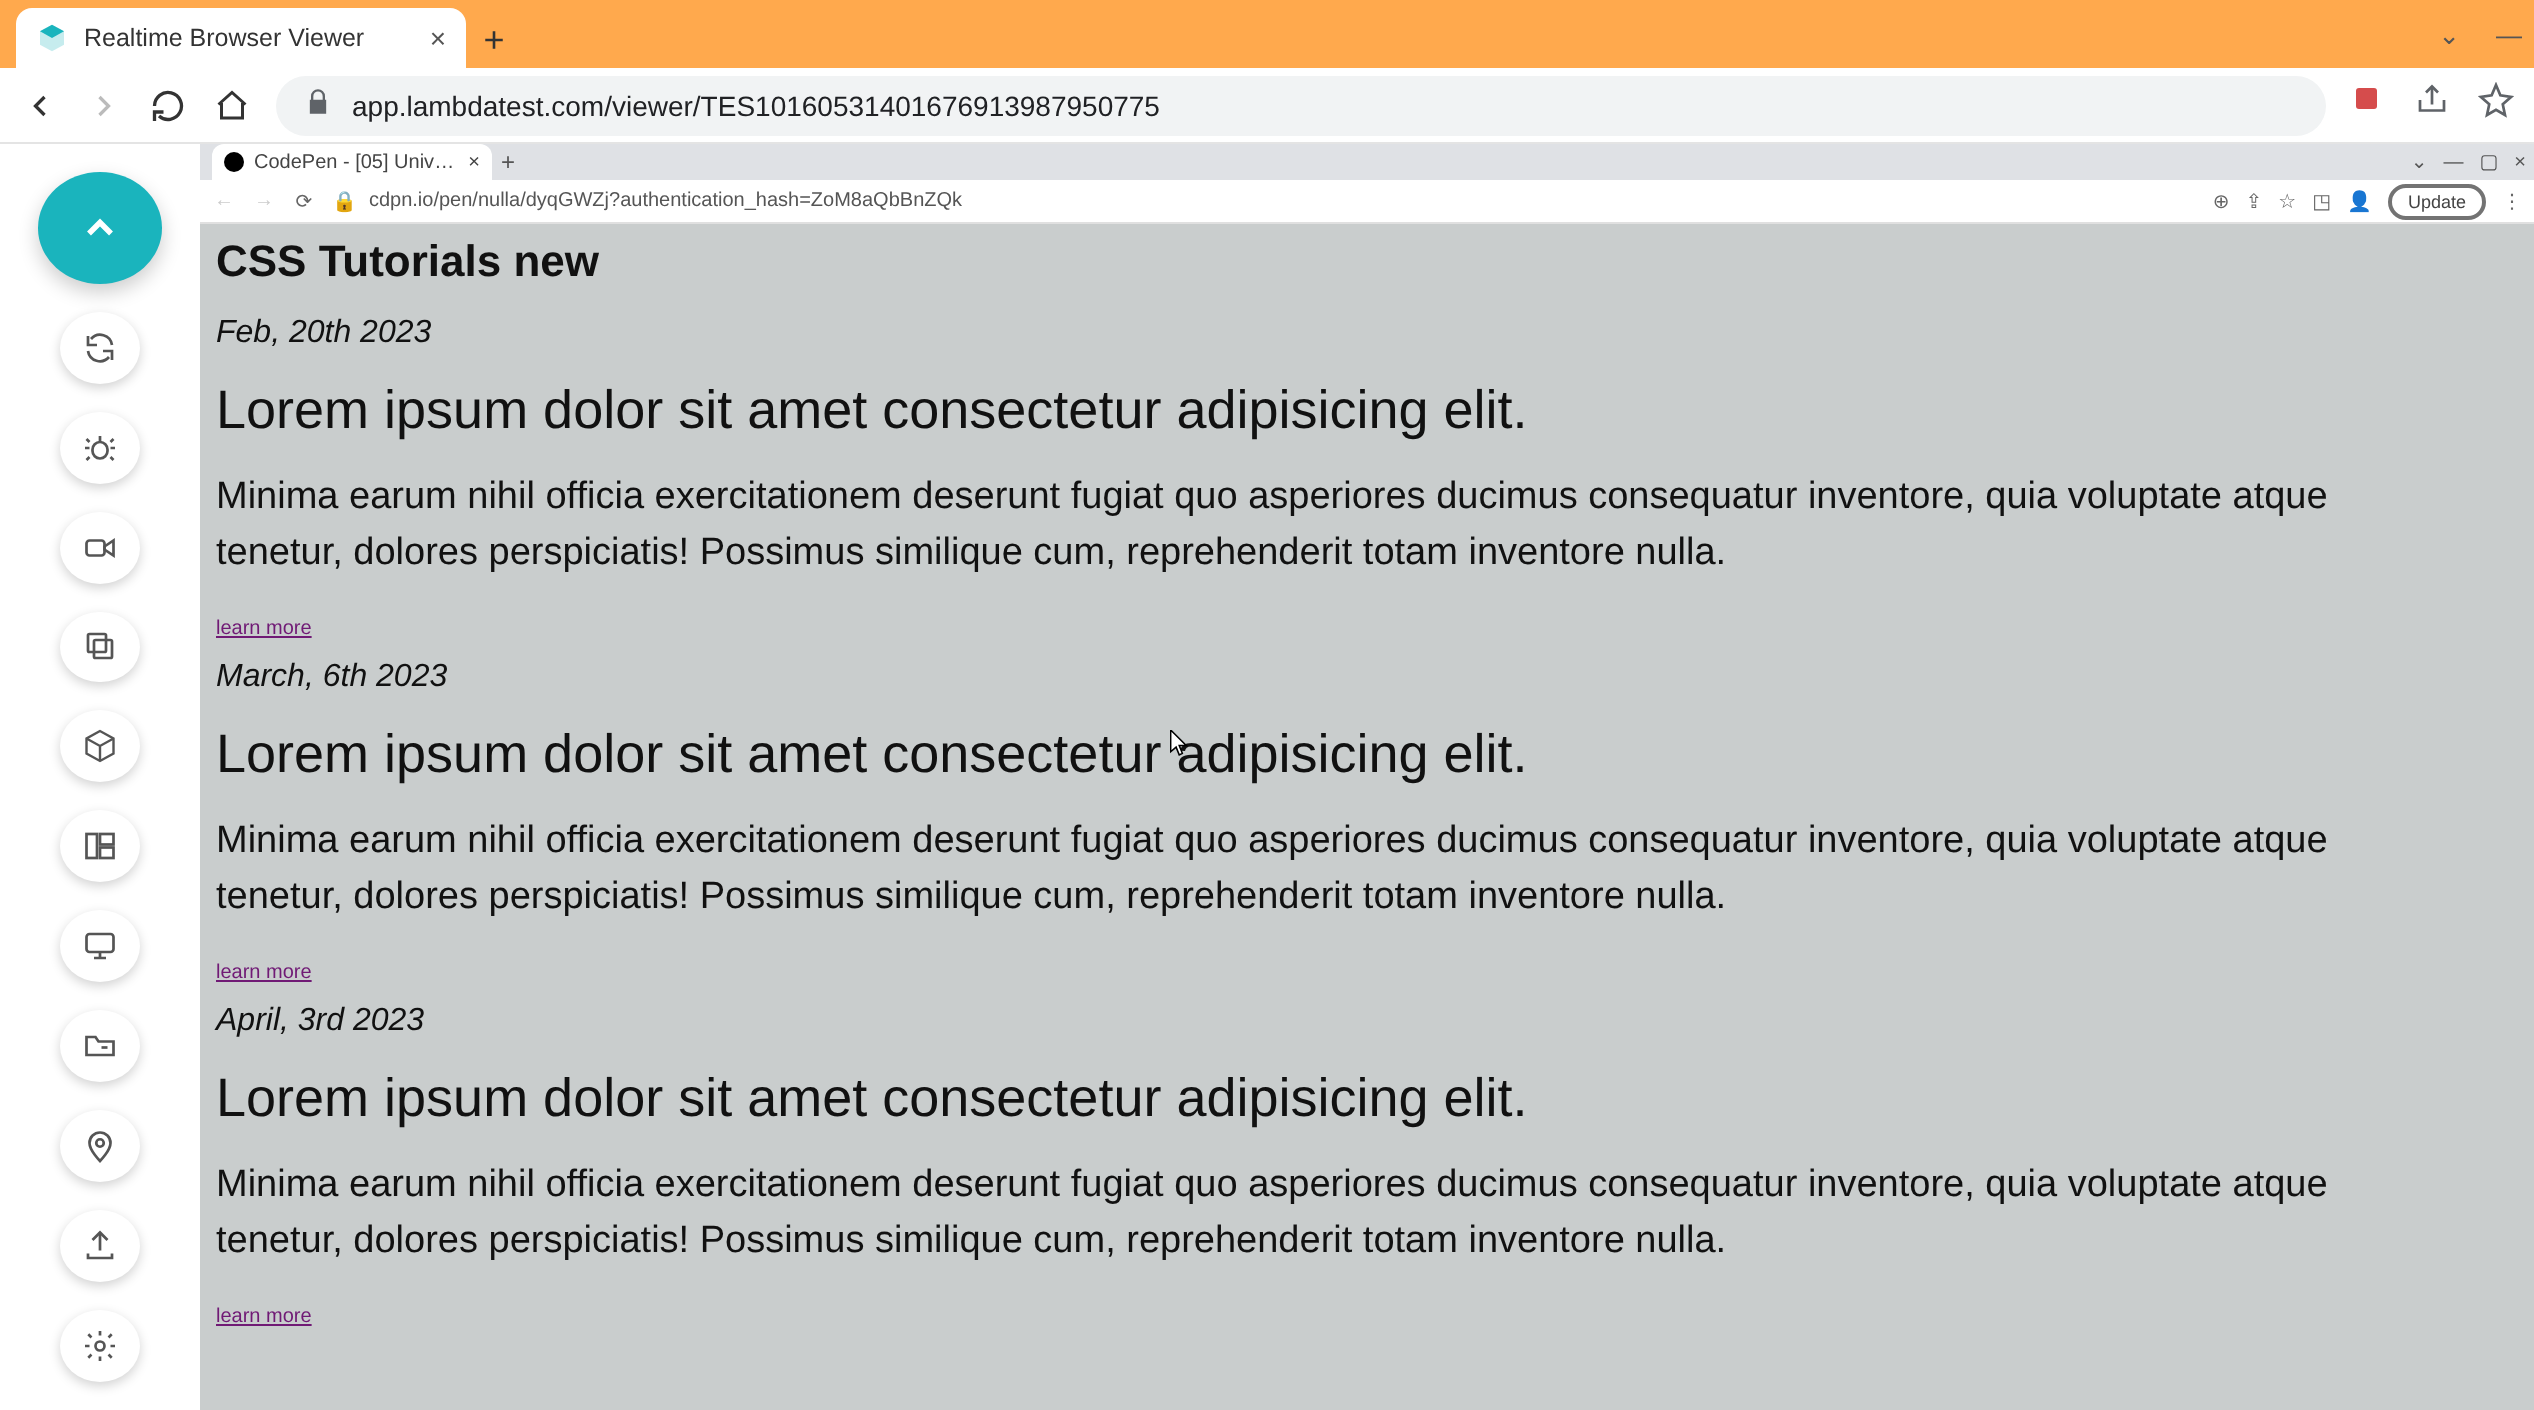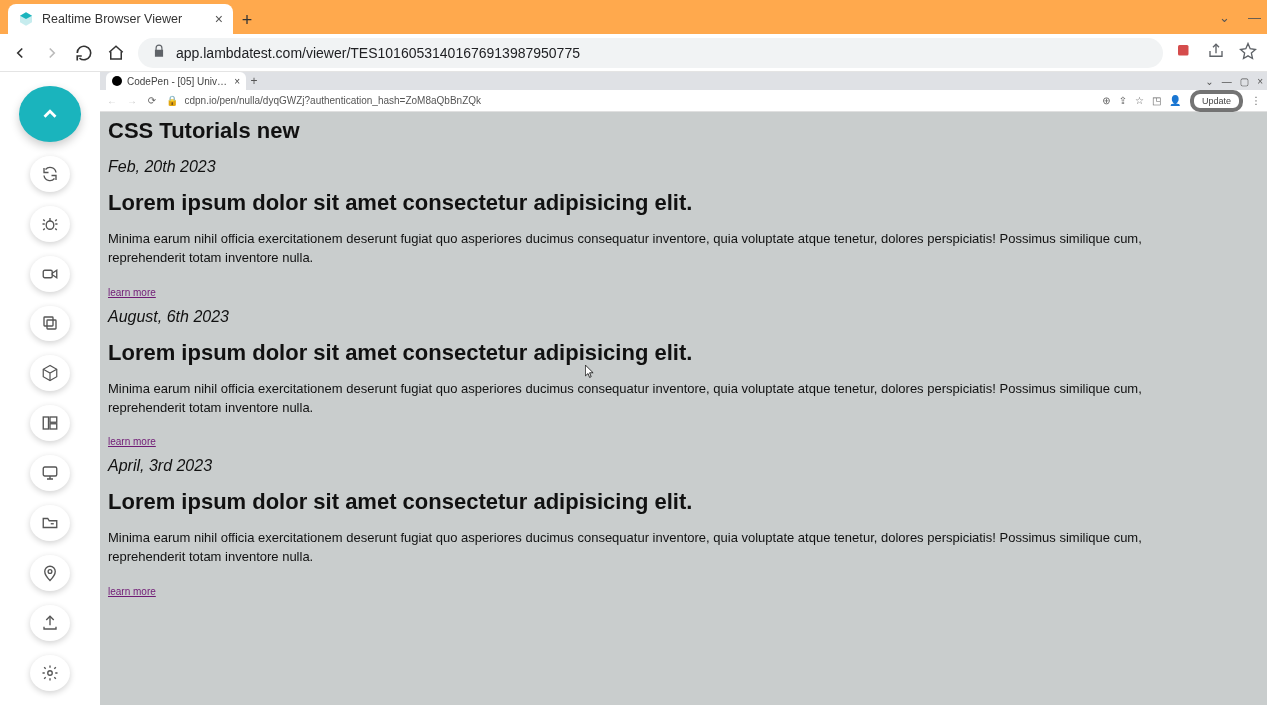--- a/index.html
+++ b/index.html
@@ -42,28 +42,28 @@
   .inner-newtab { width:16px; height:16px; display:flex; align-items:center; justify-content:center; cursor:pointer; font-size:12px; color:#555; }
   .inner-win-controls { position:absolute; right:4px; top:0; height:18px; display:flex; align-items:center; gap:8px; color:#555; }
   .inner-win-controls span { font-size:10px; cursor:pointer; }
 
   .inner-toolbar { height:22px; background:#fff; border-bottom:1px solid #e0e0e0; display:flex; align-items:center; padding:0 6px; gap:8px; font-size:10px; color:#666; }
   .inner-toolbar .nav { width:12px; text-align:center; cursor:pointer; }
   .inner-toolbar .nav.disabled { color:#ccc; cursor:default; }
   .inner-url { flex:1; display:flex; align-items:center; gap:6px; color:#555; }
   .inner-url .text { white-space:nowrap; overflow:hidden; font-size:10px; }
   .inner-right { display:flex; align-items:center; gap:8px; }
-  .inner-update { border:4px solid #737373; border-radius:10px; padding:0 8px; font-size:9px; cursor:pointer; color:#444; line-height:14px; }
+  .inner-update { border:2px solid #737373; border-radius:10px; padding:0 8px; font-size:9px; cursor:pointer; color:#444; line-height:14px; }
 
   
   .page { flex:1; background:#c9cdcd; padding:2px 8px 8px 8px; overflow:auto; position:relative; }
   .page h1 { font-size:22px; font-weight:700; margin:4px 0 14px 0; color:#111; }
   .page .date { font-size:16px; color:#111; margin:6px 0 14px 0;font-style:italic; }
-  .page h2 { font-size:22px; font-weight:700; margin:12px 0 14px 0; color:#111; }
-  .page p.body { font-size:13px; color:#111; margin:0 0 14px 0; line-height:1.45; max-width:1100px; }
+  .page h2 { font-size:27px; font-weight:400; margin:12px 0 14px 0; color:#111; }
+  .page p.body { font-size:19px; color:#111; margin:0 0 14px 0; line-height:1.45; max-width:1100px; }
   .page a.more { color:#701a75; text-decoration:underline; font-size:10px; display:inline-block; margin-bottom:4px; }
 
   .cursor { position:absolute; width:10px; height:14px; pointer-events:none; }
 
   .page::-webkit-scrollbar { width:14px; }
   .page::-webkit-scrollbar-track { background:#eee; }
   .page::-webkit-scrollbar-thumb { background:#bdbdbd; border-radius:2px; }
 </style>
 </head>
 <body>
@@ -252,21 +252,21 @@
         <h1>CSS Tutorials new</h1>
 
         <div>
           <div class="date">Feb, 20th 2023</div>
           <h2>Lorem ipsum dolor sit amet consectetur adipisicing elit.</h2>
           <p class="body">Minima earum nihil officia exercitationem deserunt fugiat quo asperiores ducimus consequatur inventore, quia voluptate atque tenetur, dolores perspiciatis! Possimus similique cum, reprehenderit totam inventore nulla.</p>
           <a href="#" class="more">learn more</a>
         </div>
 
         <div>
-          <div class="date">August, 6th 2023</div>
+          <div class="date">March, 6th 2023</div>
           <h2>Lorem ipsum dolor sit amet consectetur adipisicing elit.</h2>
           <p class="body">Minima earum nihil officia exercitationem deserunt fugiat quo asperiores ducimus consequatur inventore, quia voluptate atque tenetur, dolores perspiciatis! Possimus similique cum, reprehenderit totam inventore nulla.</p>
           <a href="#" class="more">learn more</a>
         </div>
 
         <div>
           <div class="date">April, 3rd 2023</div>
           <h2>Lorem ipsum dolor sit amet consectetur adipisicing elit.</h2>
           <p class="body">Minima earum nihil officia exercitationem deserunt fugiat quo asperiores ducimus consequatur inventore, quia voluptate atque tenetur, dolores perspiciatis! Possimus similique cum, reprehenderit totam inventore nulla.</p>
           <a href="#" class="more">learn more</a>

